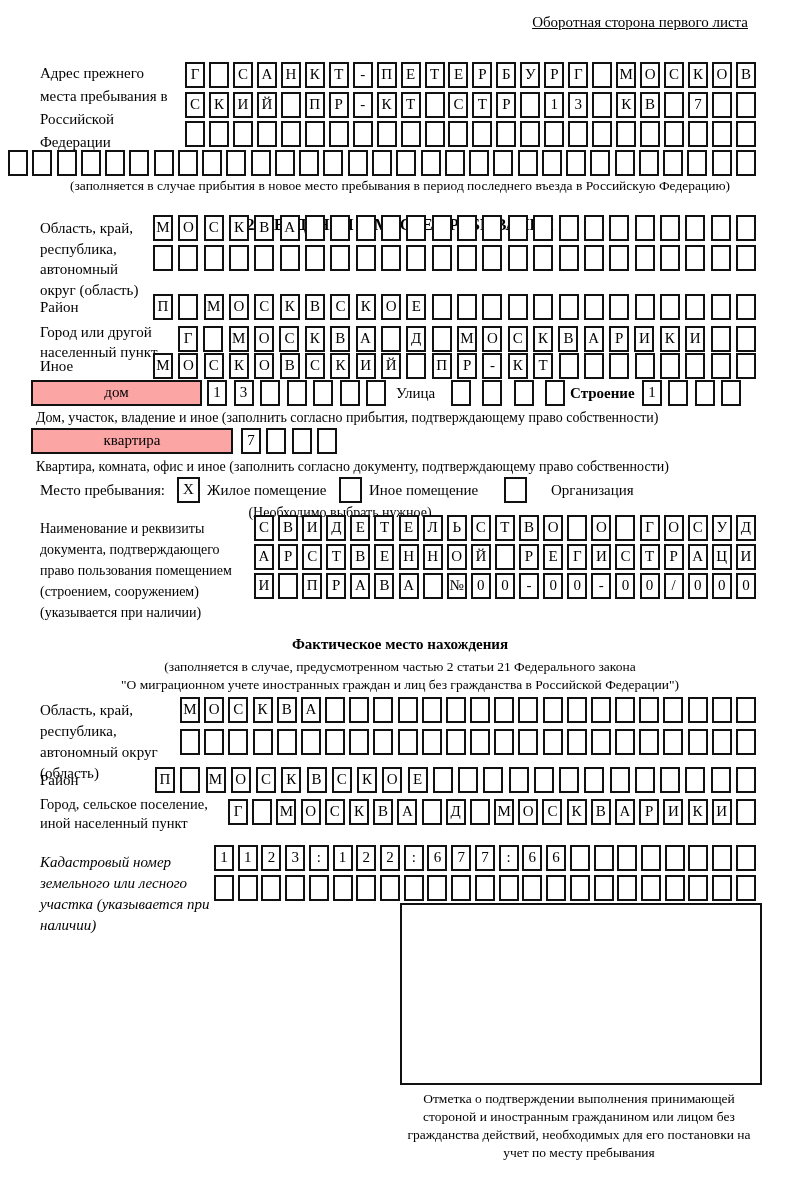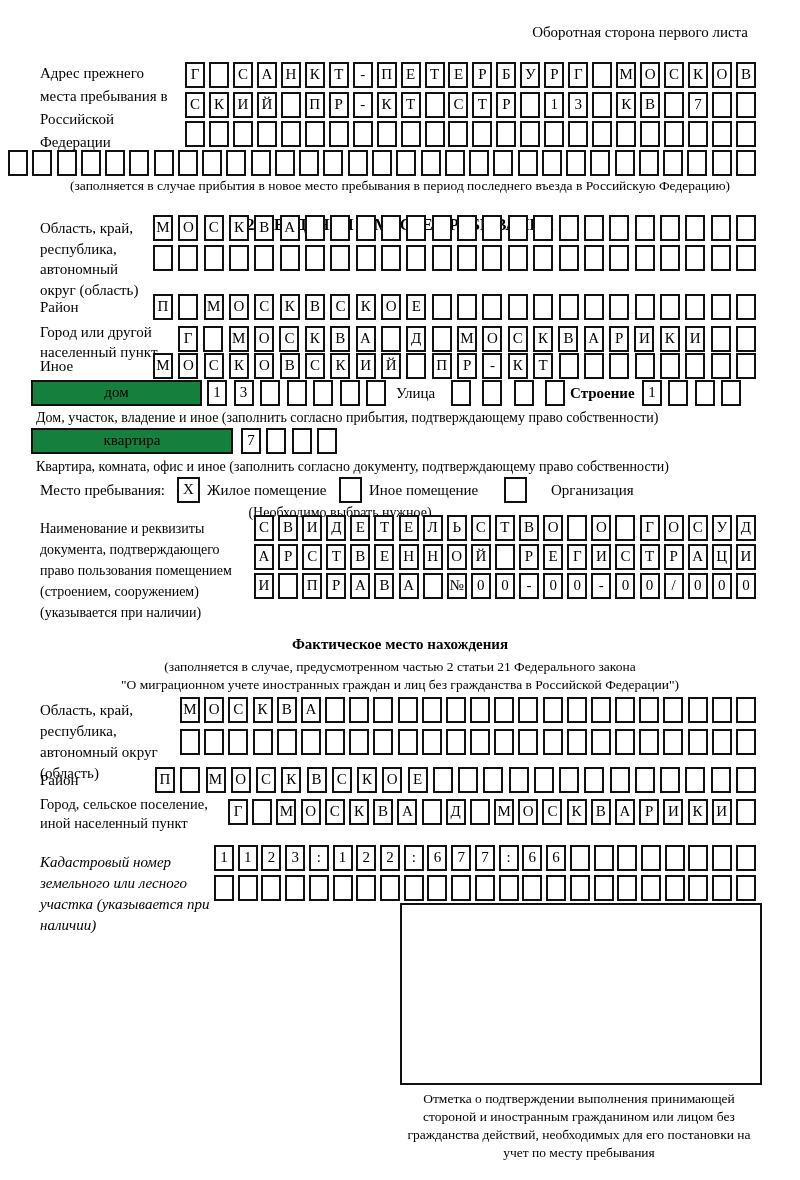--- a/index.html
+++ b/index.html
@@ -12,34 +12,34 @@
   .note{position:absolute;font-size:13.5px;line-height:17px;}
   .ctr{left:0;right:0;text-align:center;}
   .title{position:absolute;left:0;right:0;text-align:center;font-weight:bold;font-size:16px;}
   .grid{position:absolute;display:flex;justify-content:space-between;}
   .cell{
     width:20px;height:26px;border:2px solid #111;box-sizing:border-box;
     font-size:15px;line-height:21px;text-align:center;flex:0 0 auto;background:#fff;
   }
   .wide-rect{
     position:absolute;height:26px;border:2px solid #111;box-sizing:border-box;
-    text-align:center;font-size:15px;line-height:21px;background:#15803d;
+    text-align:center;font-size:15px;line-height:21px;background:#fca5a5;
   }
   .chk{
     position:absolute;width:23px;height:26px;border:2px solid #111;box-sizing:border-box;
     text-align:center;font-size:15px;line-height:21px;background:#fff;
   }
   .stamp-box{position:absolute;border:2px solid #111;background:#fff;}
 </style>
 </head>
 <body>
 
 <div class="page">
 
-  <div class="abs" style="top:24px;right:52px;font-size:15px;">Оборотная сторона первого листа</div>
+  <div class="abs" style="top:14px;right:52px;font-size:15px;text-decoration:underline;">Оборотная сторона первого листа</div>
 
   <div class="lbl" style="left:40px;top:62px;width:130px;line-height:23px;">Адрес прежнего места пребывания в Российской Федерации</div>
   <div class="grid" style="left:185px;top:62px;width:571px;">
       <div class="cell">Г</div>
       <div class="cell"></div>
       <div class="cell">С</div>
       <div class="cell">А</div>
       <div class="cell">Н</div>
       <div class="cell">К</div>
       <div class="cell">Т</div>

